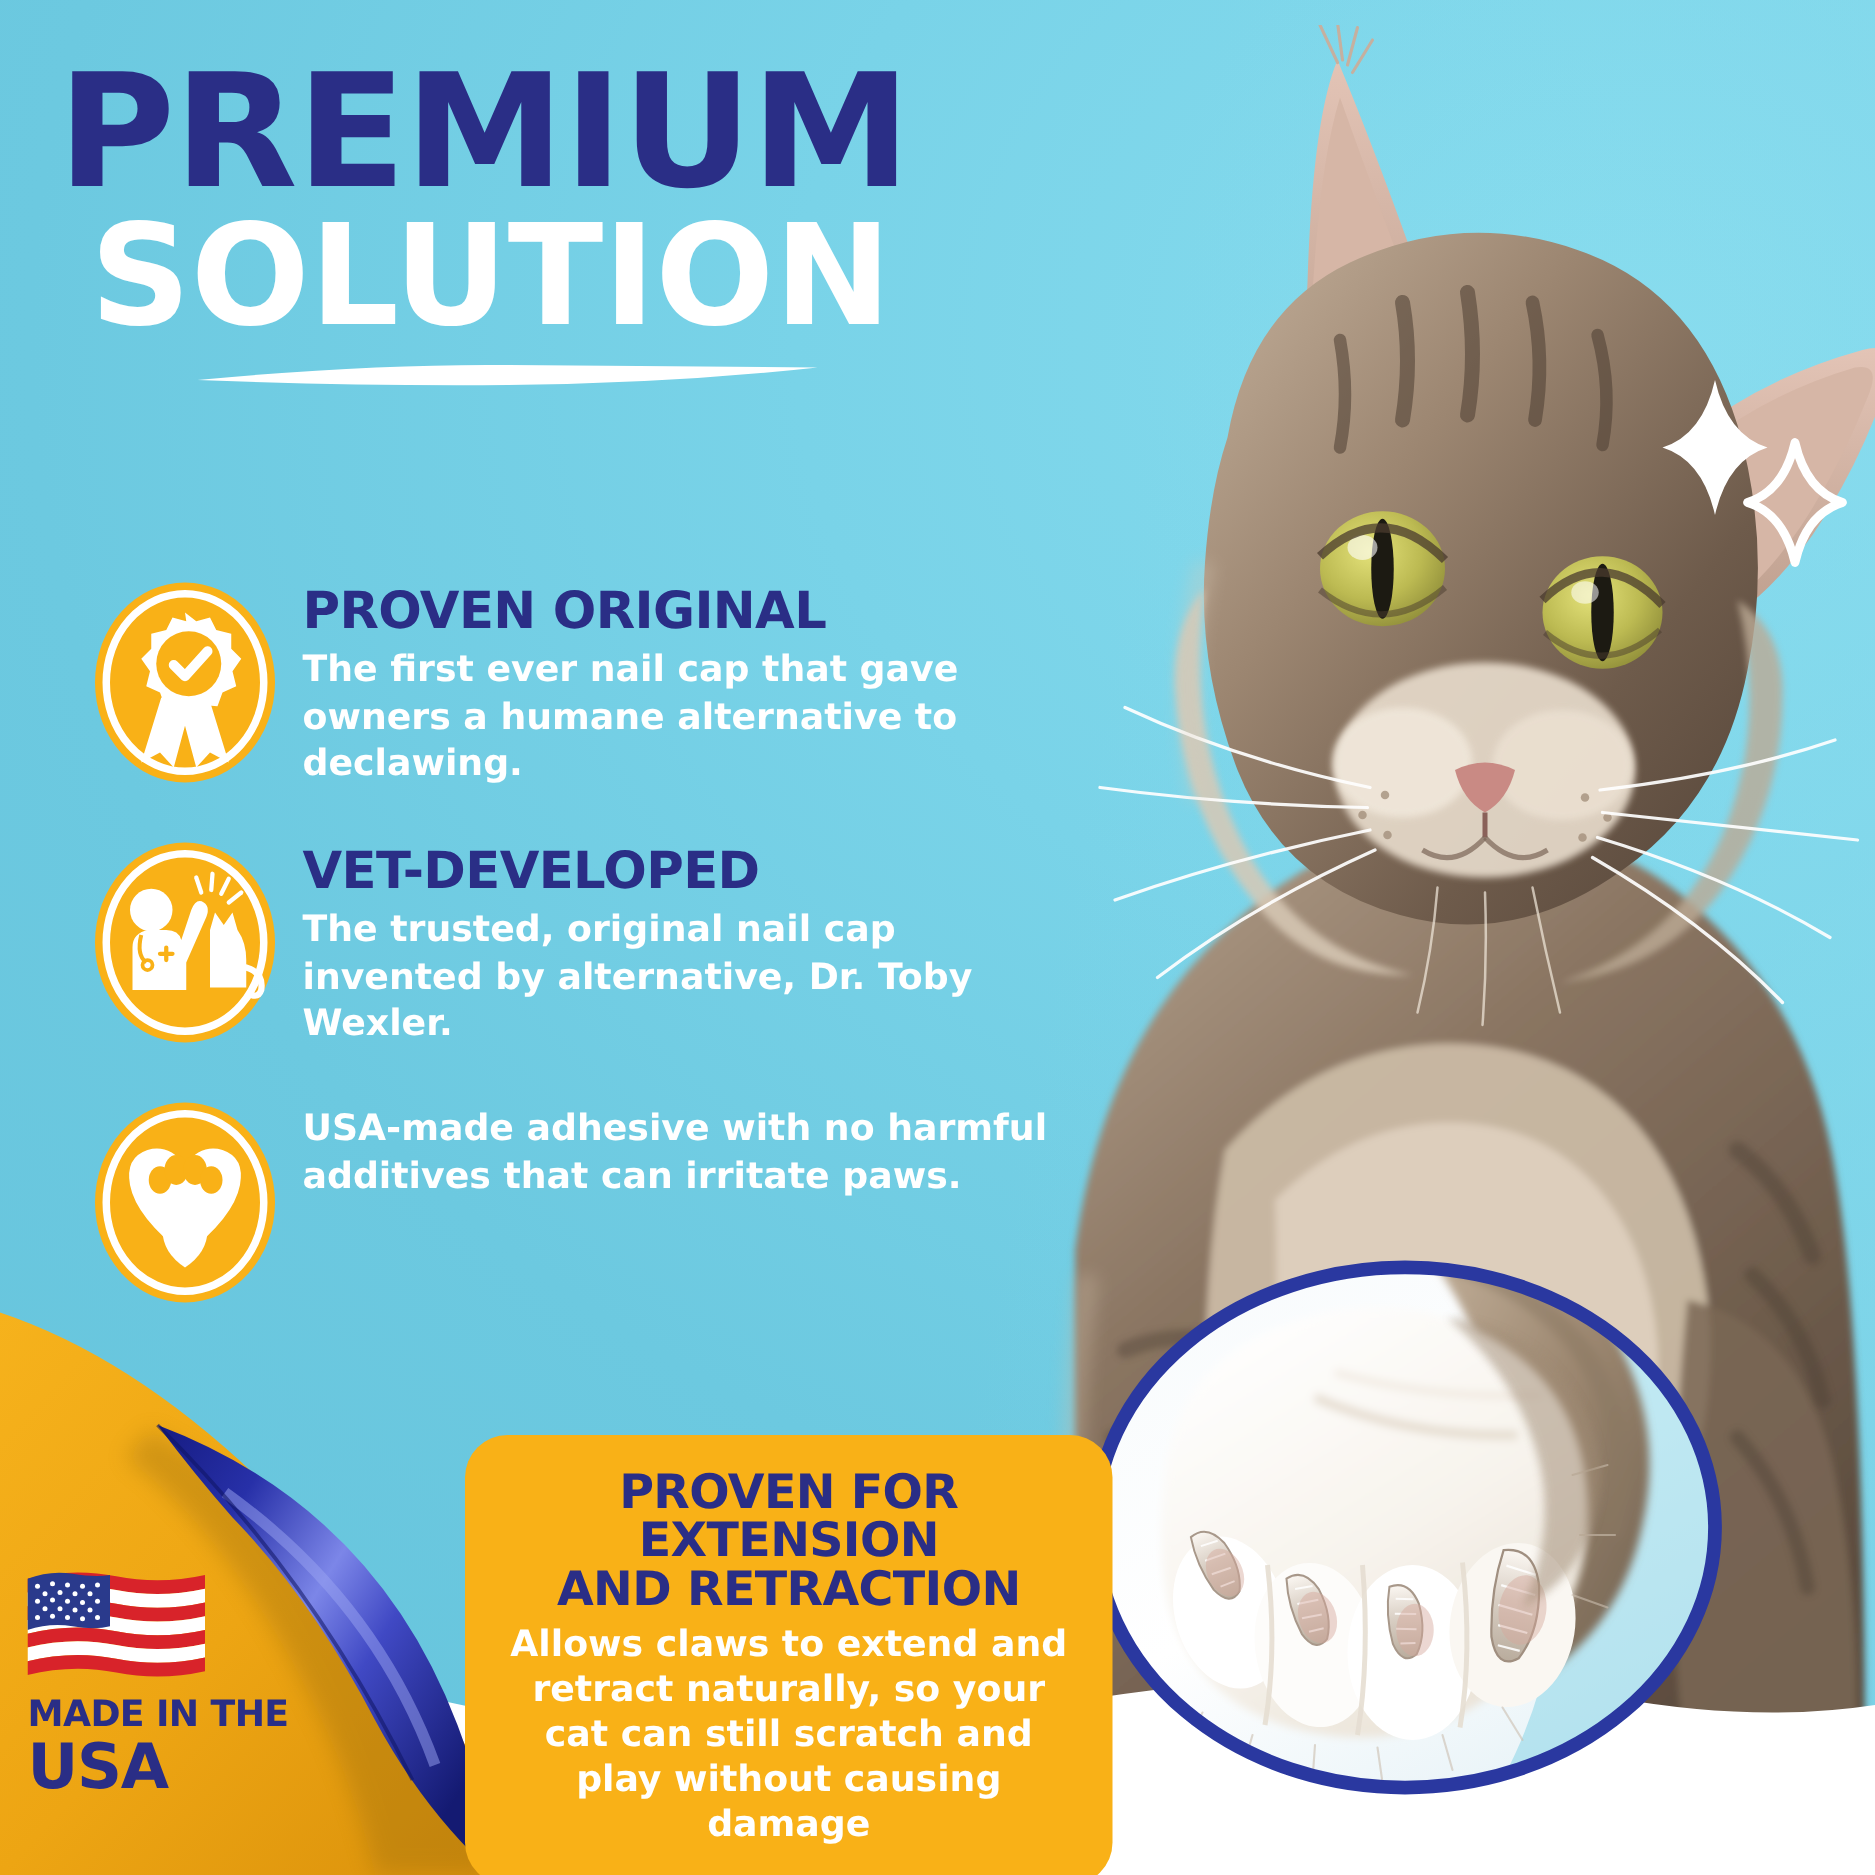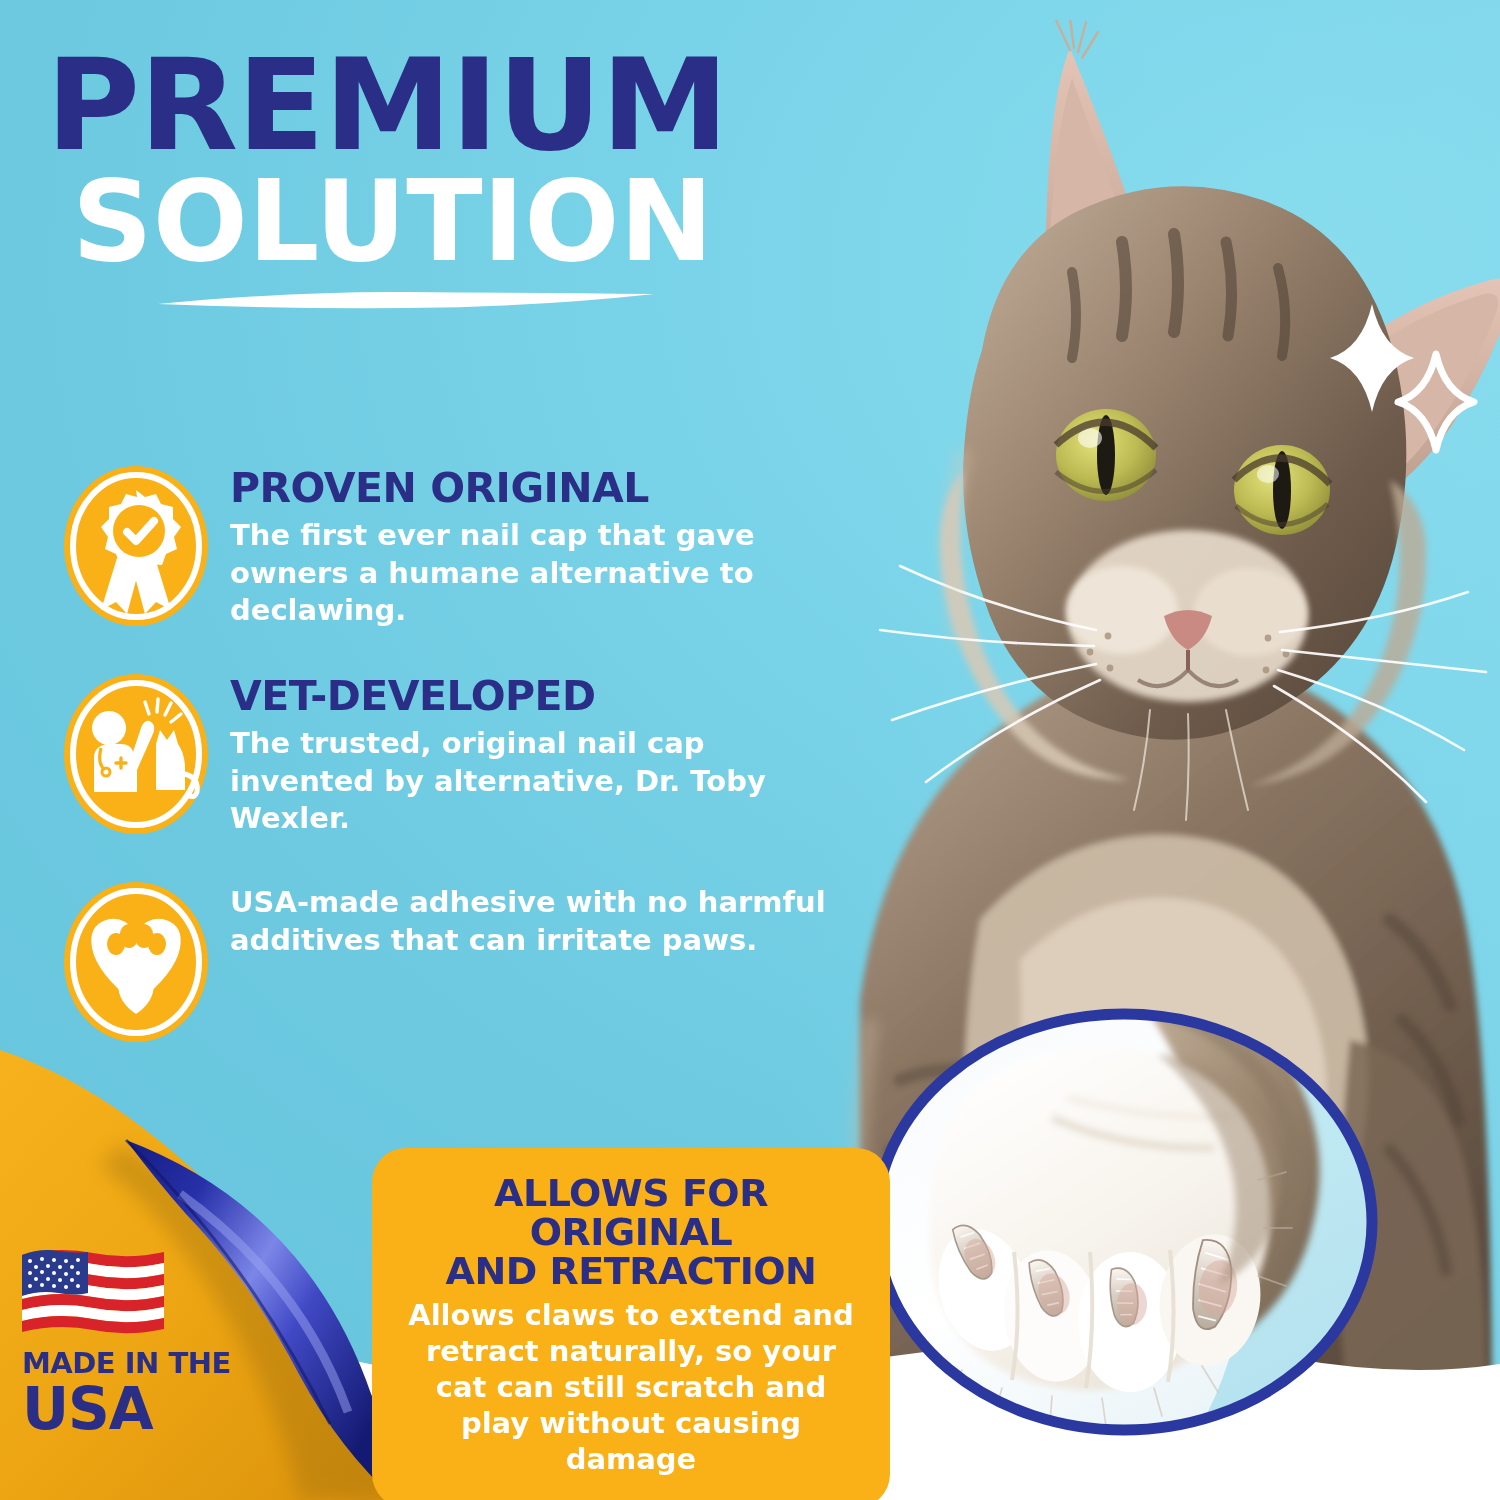--- a/index.html
+++ b/index.html
@@ -83,21 +83,21 @@
   }
   .swoosh {
     margin: 16px 0 0 110px;
     width: 500px;
     height: 22px;
   }
 
   
   .features {
     position: absolute;
-    left: 60px;
+    left: 72px;
     top: 462px;
     width: 810px;
     z-index: 12;
   }
   .feature {
     display: flex;
     align-items: flex-start;
     margin-bottom: 38px;
   }
   .feature-icon {
@@ -176,21 +176,21 @@
     font-weight: 700;
     font-size: 29px;
     letter-spacing: -0.5px;
     color: #2A2E86;
     line-height: 1;
     margin: 0;
   }
   .usa-line2 {
     font-family: "DejaVu Sans", sans-serif;
     font-weight: 700;
-    font-size: 58px;
+    font-size: 50px;
     letter-spacing: -1px;
     color: #2A2E86;
     line-height: 1;
     margin: 2px 0 0 0;
   }
 
   
   .cat-photo {
     position: absolute;
     right: -10px;
@@ -589,21 +589,21 @@
         <path d="M296 54 Q378 64 410 138 Q426 180 412 222 Q396 266 356 286 Q382 230 370 172 Q354 104 296 54 Z" fill="#A08C76" opacity="0.7" filter="url(#pawSoft)"></path>
       </g>
     </g>
 
     <ellipse cx="262" cy="222" rx="248" ry="208" fill="none" stroke="#2A38A0" stroke-width="11"></ellipse>
   </svg>
 
   <div class="callout">
     <div class="callout-inner">
       <h2 class="callout-title">
-        <span>ALLOWS FOR ORIGINAL</span><br>
+        <span>PROVEN FOR EXTENSION</span><br>
         <span>AND RETRACTION</span>
       </h2>
       <p class="callout-text">Allows claws to extend and retract naturally, so your cat can still scratch and play without causing damage</p>
     </div>
   </div>
 
   <svg class="curl-wrap" viewBox="0 0 640 520">
     <defs>
       <linearGradient id="underYellow" x1="0" y1="0" x2="1" y2="1">
         <stop offset="0%" stop-color="#F6B21C"></stop>

